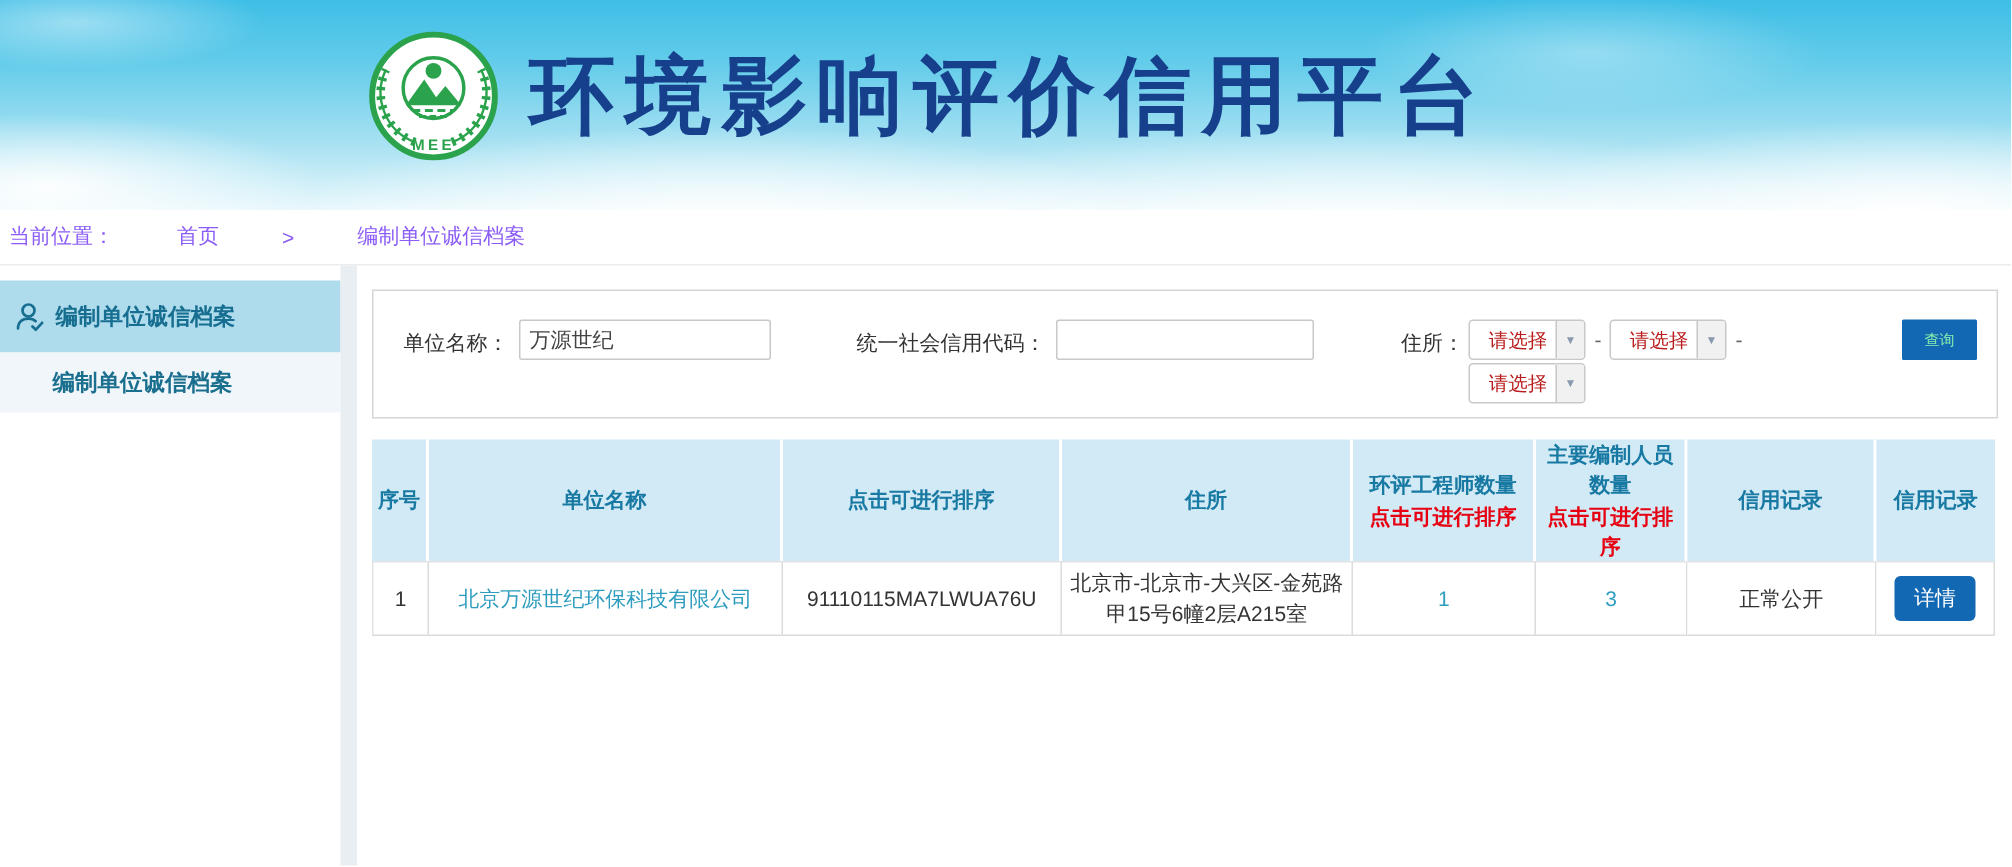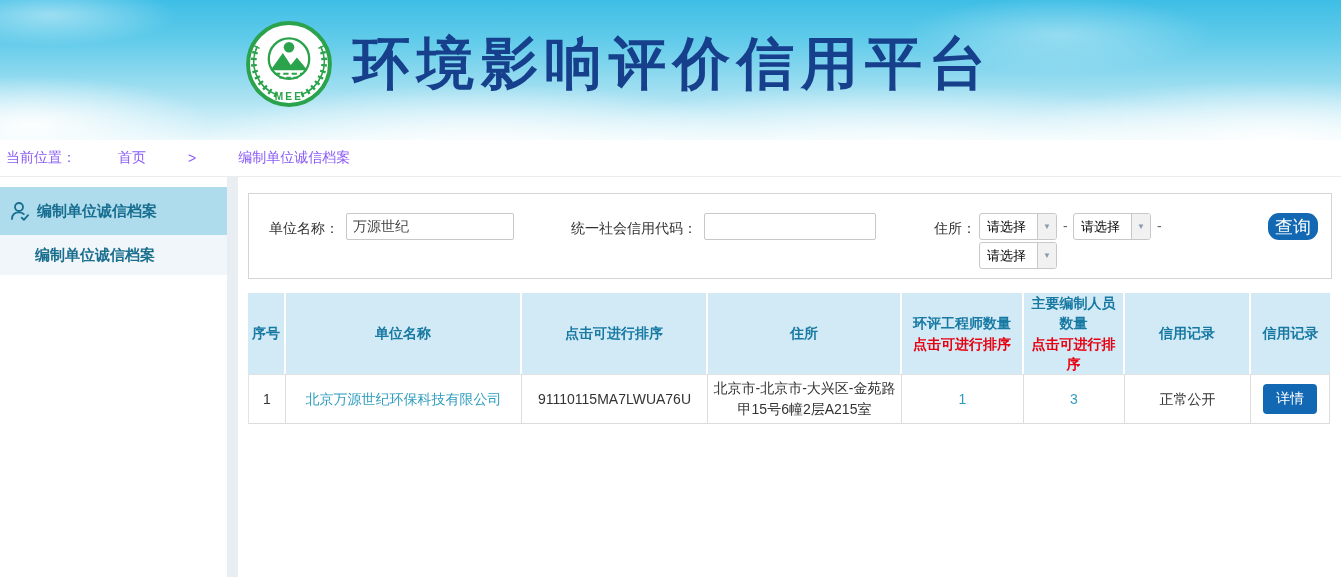--- a/index.html
+++ b/index.html
@@ -56,31 +56,31 @@
   .f-label { position:absolute; font-size:14px; color:#333; white-space:nowrap; }
   .f-input {
     position:absolute; height:27px; border:1px solid #c8c8c8; border-radius:2px;
     font-size:14px; color:#444; padding:0 6px; outline:none;
     font-family:"Liberation Sans","DejaVu Sans",sans-serif;
   }
   .select {
     position:absolute; width:78px; height:27px; border:1px solid #c8c8c8; border-radius:3px;
     background:#fff; display:flex; overflow:hidden; cursor:pointer;
   }
-  .select .txt { flex:1; font-size:13px; color:#000000; line-height:25px; padding-left:7px; }
+  .select .txt { flex:1; font-size:13px; color:#b91c1c; line-height:25px; padding-left:7px;text-align:center; }
   .select .arrow-btn {
     width:19px; background:#f1f1f1; border-left:1px solid #c8c8c8;
     display:flex; align-items:center; justify-content:center;
     color:#8a9aae; font-size:8px;
   }
   .dash { position:absolute; font-size:14px; color:#666; }
   .query-btn {
     position:absolute; left:1019px; top:19px; width:50px; height:27px;
-    background:#1268b3; color:#ffffff; border:none; border-radius:11px;
-    font-size:18px; cursor:pointer; font-family:inherit;
+    background:#1268b3; color:#86efac; border:none; border-radius:1px;
+    font-size:10px; cursor:pointer; font-family:inherit;
   }
 
   
   table.results { width:1082px; margin-top:14px; border-collapse:separate; border-spacing:0; table-layout:fixed; }
   table.results th {
     background:#d2eaf5; color:#1879a3; font-weight:bold; font-size:14px;
     height:44px; text-align:center; vertical-align:middle;
     border-right:2px solid #fff; line-height:1.45; padding:0 2px;
   }
   table.results th:last-child { border-right:none;margin-top:27px; }

